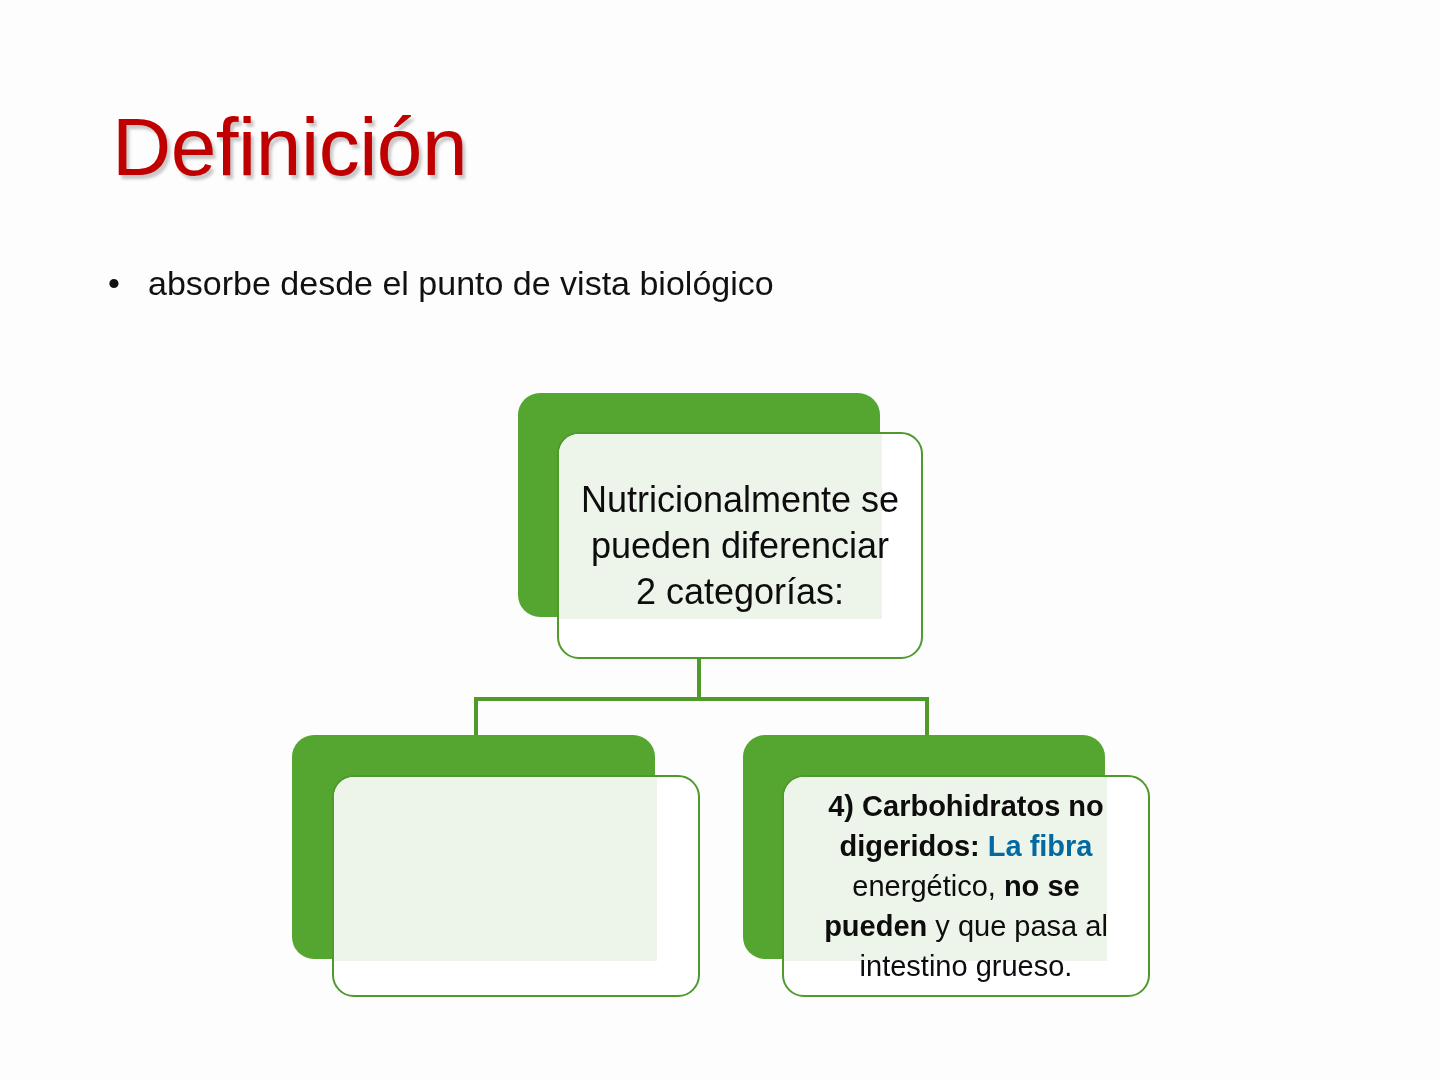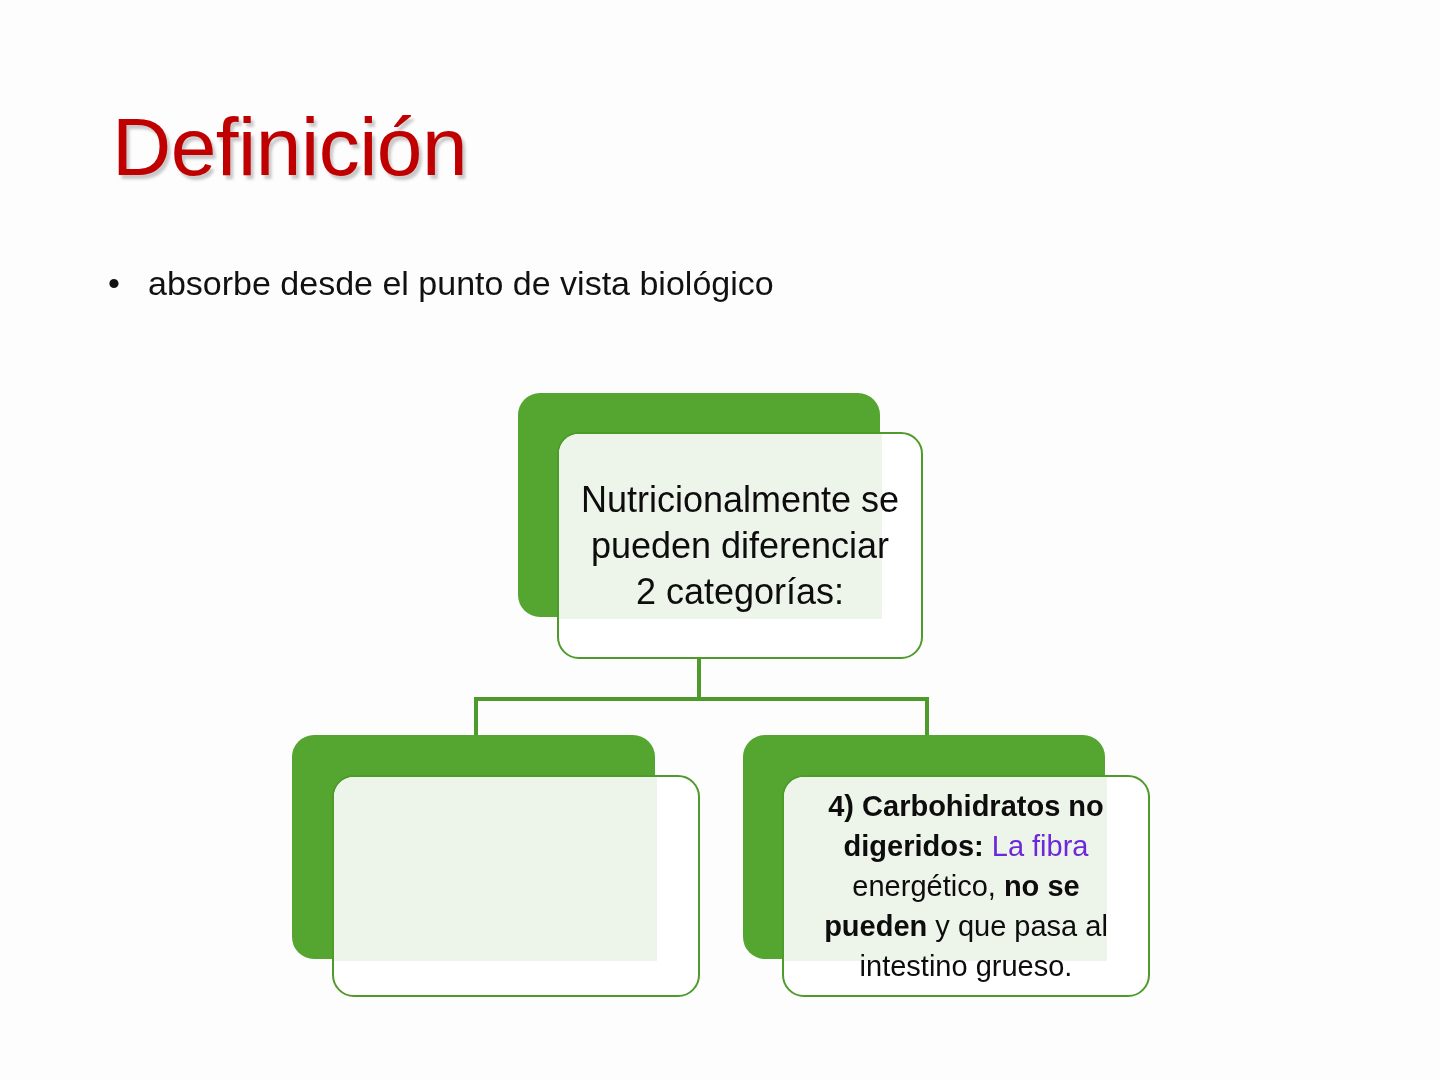--- a/index.html
+++ b/index.html
@@ -117,21 +117,21 @@
   #node-left .node-card .tint  { width: 323px; height: 184px; }
   #node-left .node-text        { font-size: 29px; line-height: 40px; }
 
   
   #node-right .node-shadowblock { left: 743px; top: 735px; width: 362px; height: 224px; }
   #node-right .node-card        { left: 782px; top: 775px; width: 368px; height: 222px; }
   #node-right .node-card .tint  { width: 323px; height: 184px; }
   #node-right .node-text        { font-size: 29px; line-height: 40px; }
 
   .node-text b { font-weight: bold; }
-  .redtext { color: #6d28d9; font-weight: normal; }
+  .redtext { color: #0369a1; font-weight: bold; }
 
   
   .connector {
     position: absolute;
     background: #4E9A2B;
   }
   #conn-stem   { left: 697px; top: 659px; width: 4px;   height: 42px; }
   #conn-bar    { left: 474px; top: 697px; width: 455px; height: 4px;  }
   #conn-drop-l { left: 474px; top: 697px; width: 4px;   height: 40px; }
   #conn-drop-r { left: 925px; top: 697px; width: 4px;   height: 40px; }

